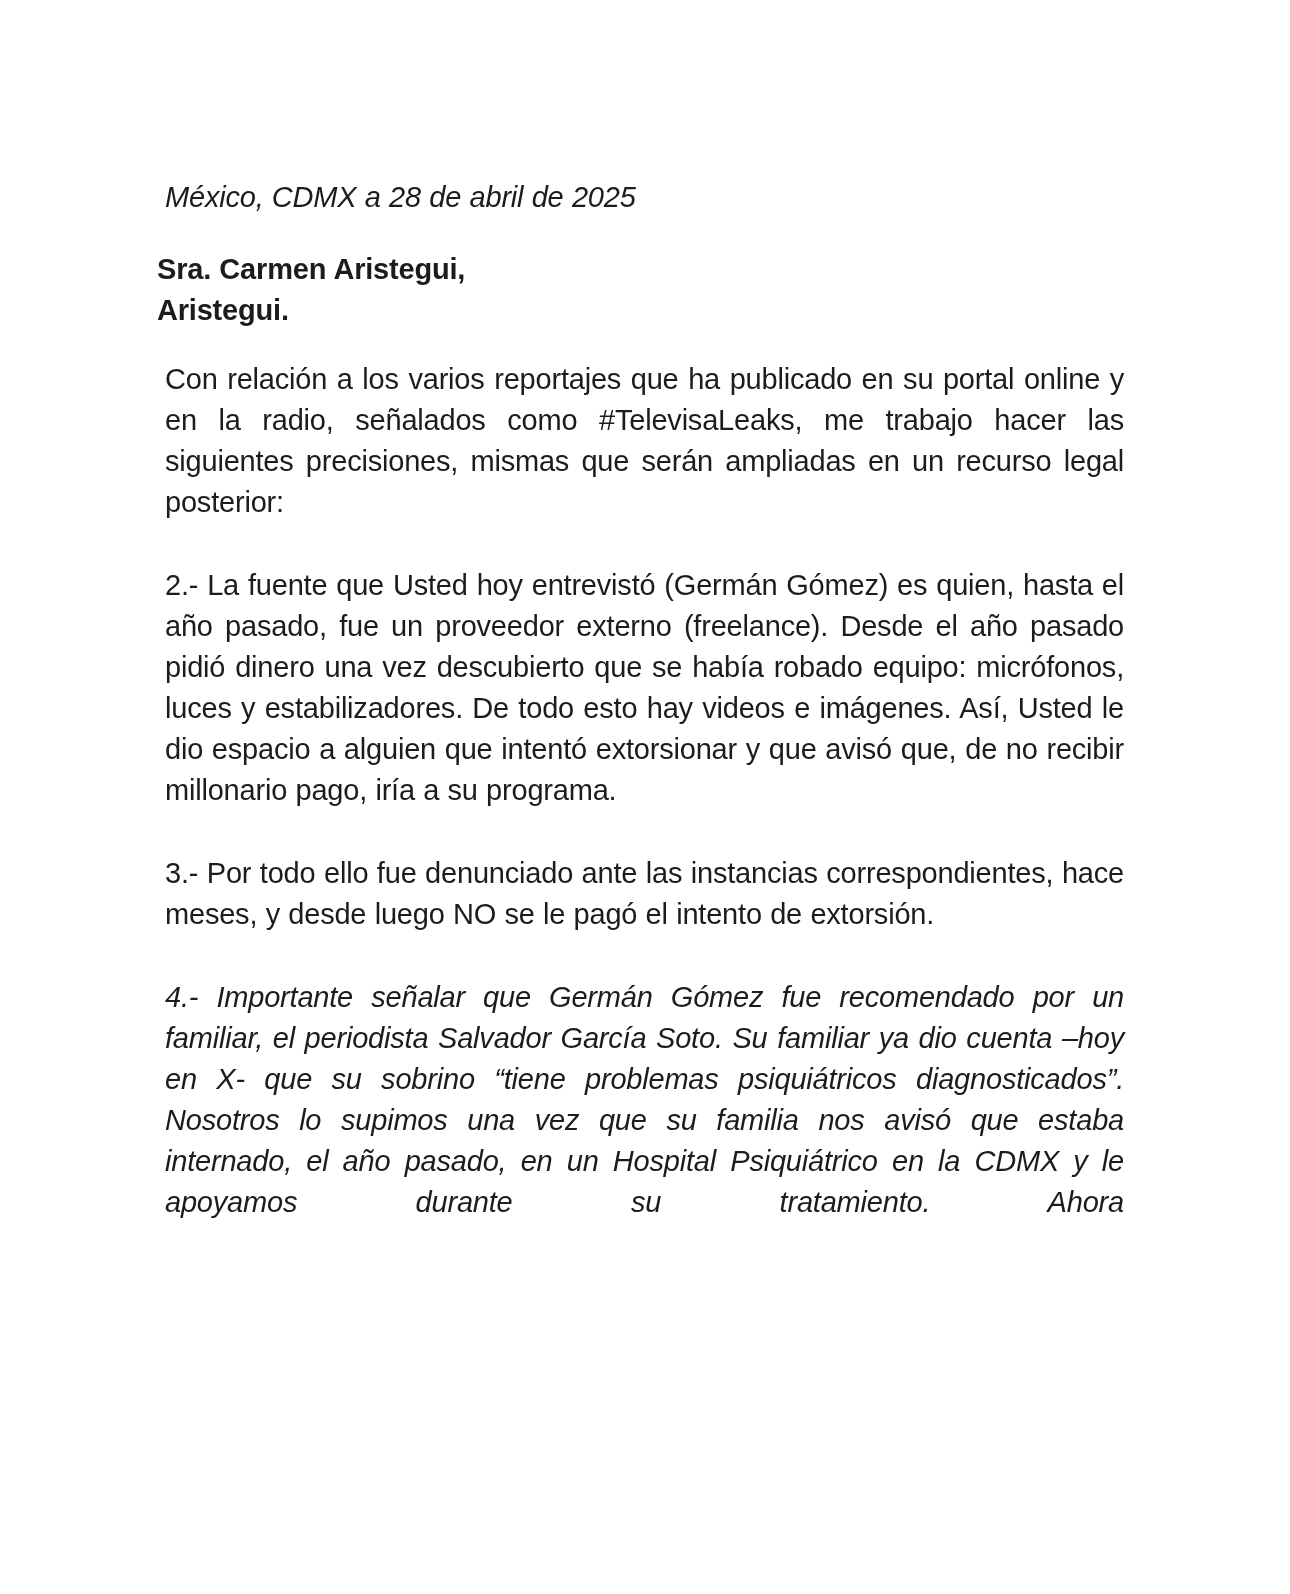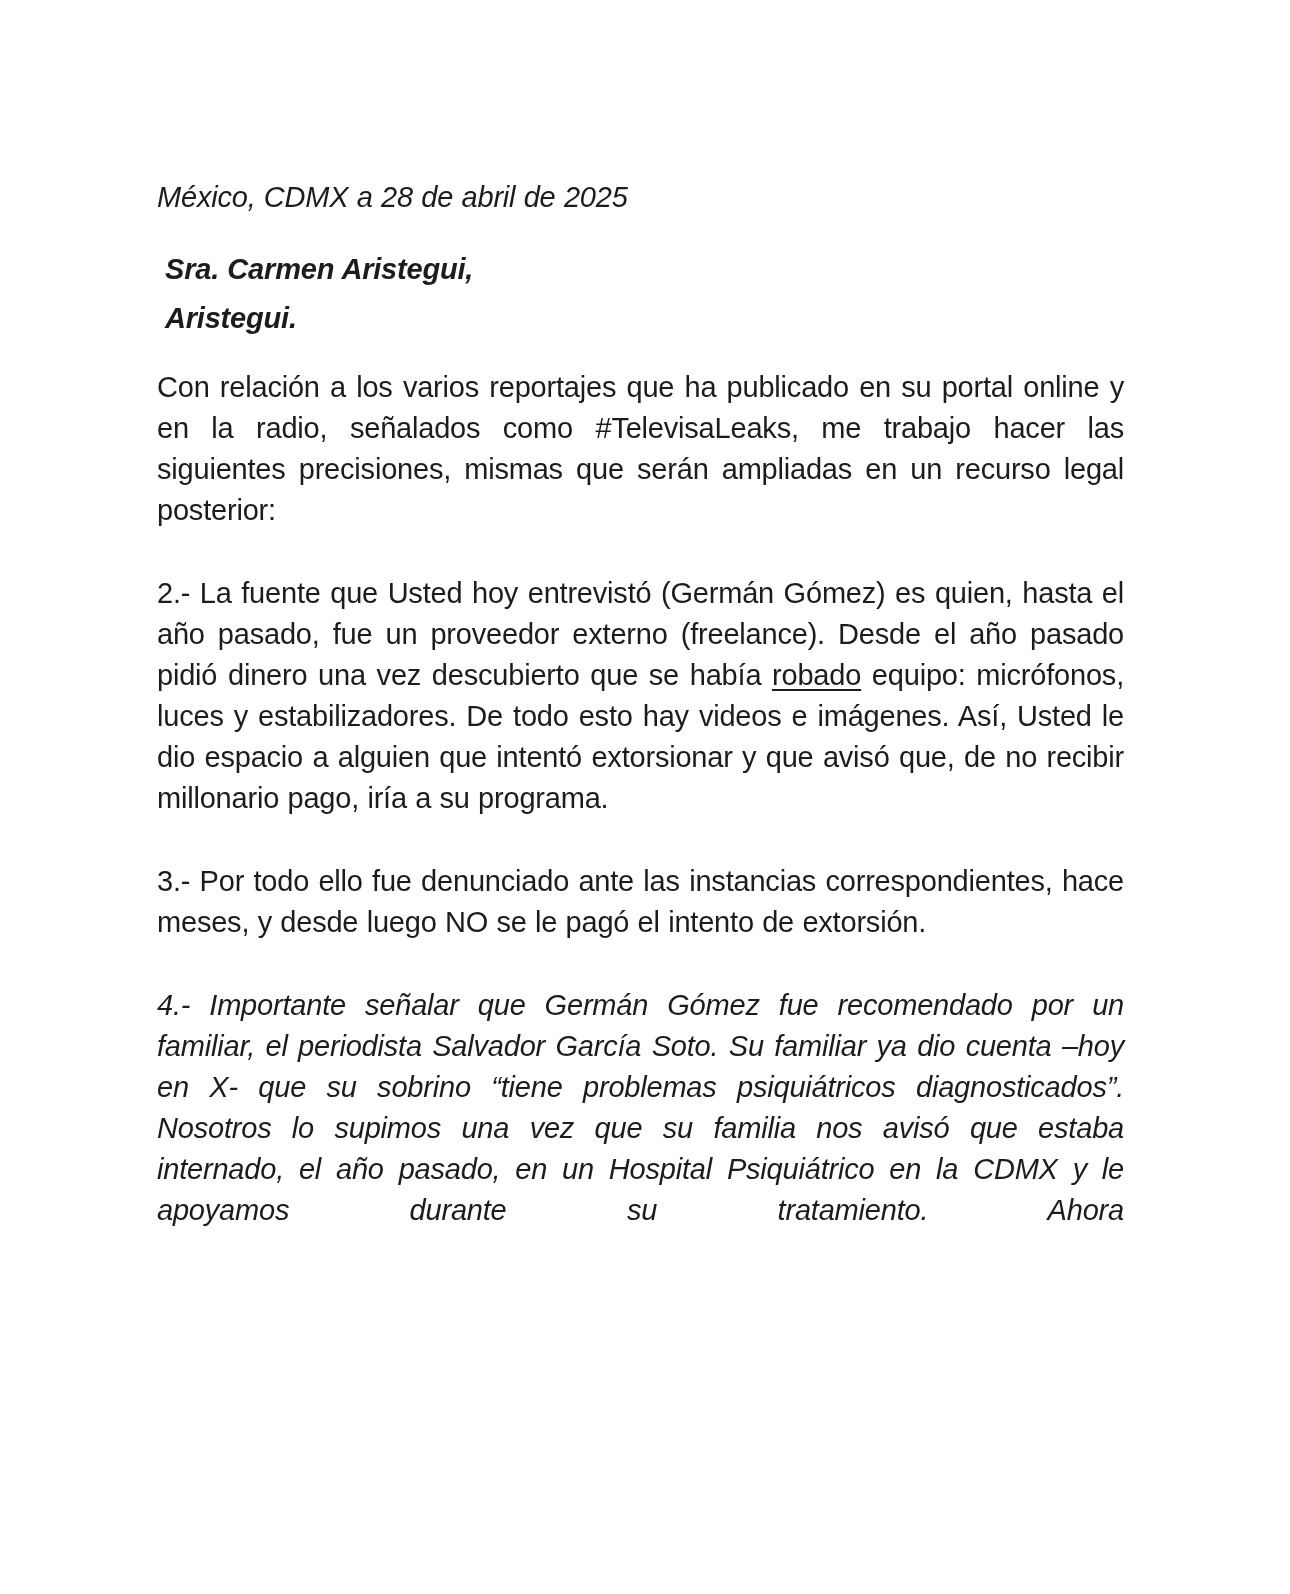--- a/index.html
+++ b/index.html
@@ -14,43 +14,41 @@
     overflow: hidden;
     font-family: "Liberation Sans", "DejaVu Sans", sans-serif;
     color: #1c1c1c;
   }
   .page {
     box-sizing: content-box;
     width: 967px;
     padding: 177px 0 0 157px;
   }
   .page p {
-    margin: 0 0 42px 0;
+    margin: 0 0 42px 8px;
     font-size: 29px;
     line-height: 41px;
     text-align: justify;
     letter-spacing: -0.2px;
     word-spacing: 0.5px;
   }
   .date-line {
     text-align: right;
     font-style: italic;
     margin-bottom: 31px !important;
   }
   .recipient {
     margin-bottom: 28px;
   }
   .recipient p {
-    margin: 8px;
+    margin: 0;
     font-weight: 700;
     text-align: left;
-    font-style: italic;
   }
   .underlined {
-    text-decoration: underline;
     text-underline-offset: 4px;
   }
   
   .cut-off {
     text-align-last: justify;
     font-style: italic;
   }
 </style>
 </head>
 <body>

